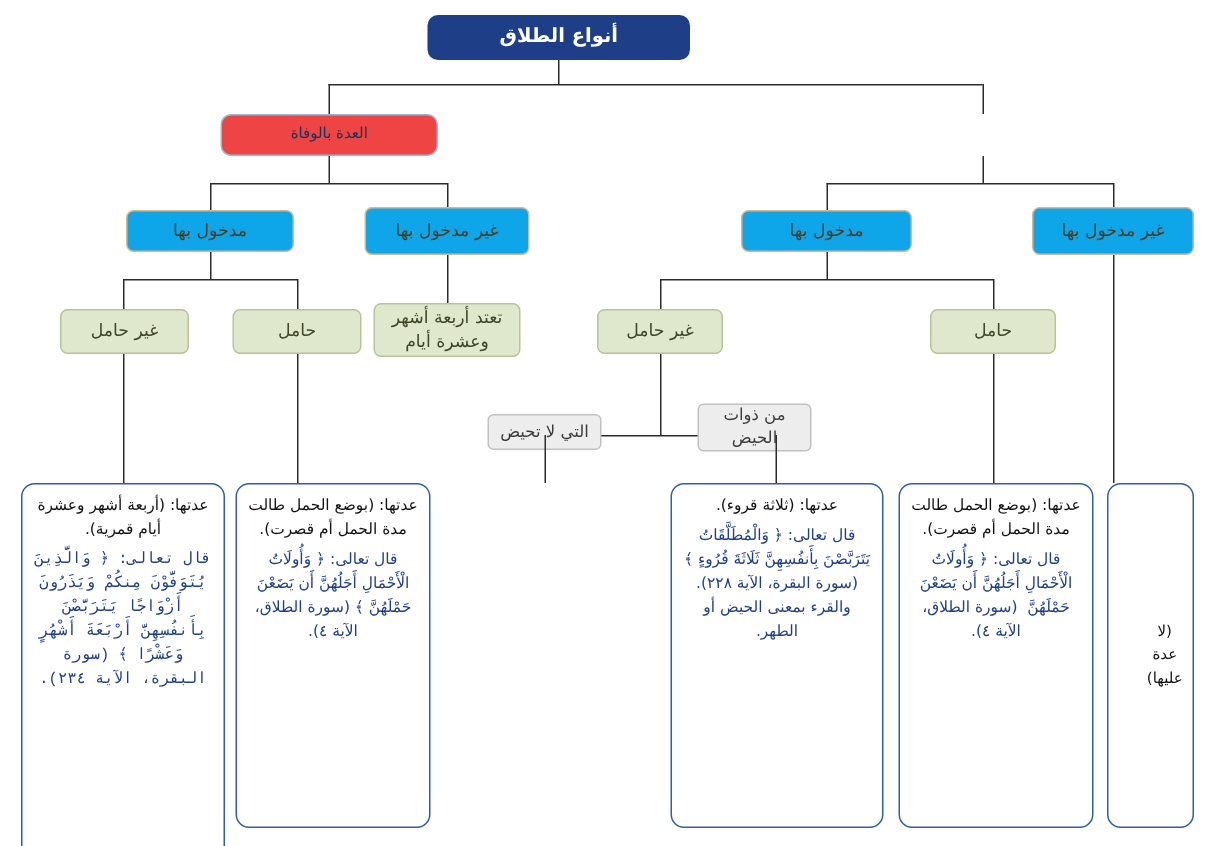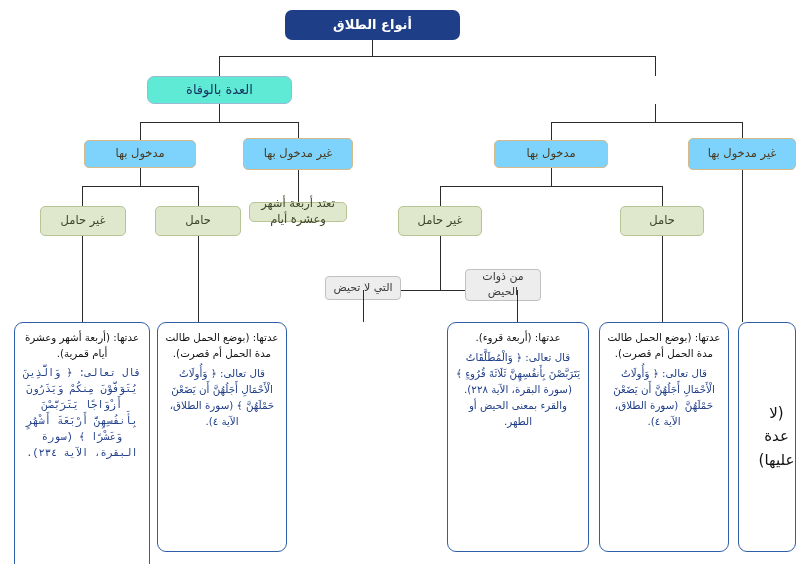--- a/index.html
+++ b/index.html
@@ -2,29 +2,29 @@
 <html lang="ar" dir="rtl"><head>
 <meta charset="utf-8">
 <style>
   html,body{margin:0;padding:0;background:#ffffff;}
   body{width:807px;height:564px;position:relative;font-family:"DejaVu Sans","Liberation Sans",sans-serif;overflow:hidden;}
   .stage{position:relative;width:807px;height:564px;}
 
   
   .node{position:absolute;box-sizing:border-box;display:flex;align-items:center;justify-content:center;text-align:center;line-height:1.35;}
   .root{background:#1f3e88;color:#ffffff;border-radius:7px;font-size:13px;font-weight:bold;}
-  .lvl2{background:#5eead4;border:1px solid #9ab9d4;border-radius:7px;color:#17335f;font-size:13px;}
-  .lvl3{background:#7dd3fc;border:1px solid #d8b98a;border-radius:5px;color:#4a3a20;font-size:11.5px;}
+  .lvl2{background:#ef4444;border:1px solid #9ab9d4;border-radius:7px;color:#17335f;font-size:10px;}
+  .lvl3{background:#0ea5e9;border:1px solid #d8b98a;border-radius:5px;color:#4a3a20;font-size:11.5px;}
   .lvl4{background:#dfe7cd;border:1px solid #b7c496;border-radius:5px;color:#3d4526;font-size:11.5px;}
   .lvl5{background:#ecedec;border:1px solid #c0c2c0;border-radius:4px;color:#3a3a3a;font-size:11px;}
   .leaf{background:#ffffff;border:1.6px solid #2f5fa8;border-radius:9px;color:#111111;font-size:10.3px;
         align-items:flex-start;justify-content:center;padding:7px 6px;text-align:center;line-height:1.55;}
   .leaf .inner{width:100%;}
   .q{color:#1f3e88;}
-  .leaf.solo{align-items:center;font-size:15px;padding-left:25px;}
+  .leaf.solo{align-items:center;font-size:10px;padding-left:25px;}
 
   
   .ln{position:absolute;background:#2b2b2b;}
   .v{width:1px;}
   .h{height:1px;}
 </style>
 </head>
 <body>
 
 <div class="stage">
@@ -98,29 +98,29 @@
   <div class="node leaf" style="left:157px;top:322px;width:130px;height:230px;">
     <div class="inner">
       <div>عدتها: (بوضع الحمل طالت مدة الحمل أم قصرت).</div>
       <div class="q" style="margin-top:4px;">قال تعالى: ﴿ وَأُولَاتُ الْأَحْمَالِ أَجَلُهُنَّ أَن يَضَعْنَ حَمْلَهُنَّ ﴾ (سورة الطلاق، الآية ٤).</div>
     </div>
   </div>
 
 
   <div class="node leaf" style="left:447px;top:322px;width:142px;height:230px;">
     <div class="inner">
-      <div>عدتها: (أربعة قروء).</div>
+      <div>عدتها: (ثلاثة قروء).</div>
       <div class="q" style="margin-top:4px;">قال تعالى: ﴿ وَالْمُطَلَّقَاتُ يَتَرَبَّصْنَ بِأَنفُسِهِنَّ ثَلَاثَةَ قُرُوءٍ ﴾ (سورة البقرة، الآية ٢٢٨). والقرء بمعنى الحيض أو الطهر.</div>
     </div>
   </div>
 
   <div class="node leaf" style="left:599px;top:322px;width:130px;height:230px;">
     <div class="inner">
       <div>عدتها: (بوضع الحمل طالت مدة الحمل أم قصرت).</div>
       <div class="q" style="margin-top:4px;">قال تعالى: ﴿ وَأُولَاتُ الْأَحْمَالِ أَجَلُهُنَّ أَن يَضَعْنَ حَمْلَهُنَّ ﾿ (سورة الطلاق، الآية ٤).</div>
     </div>
   </div>
 
   <div class="node leaf solo" style="left:738px;top:322px;width:58px;height:230px;">(لا عدة عليها)</div>
 
-  <div class="node lvl4" style="left:249px;top:202px;width:98px;height:20px;">تعتد أربعة أشهر وعشرة أيام</div>
+  <div class="node lvl4" style="left:249px;top:202px;width:98px;height:36px;">تعتد أربعة أشهر وعشرة أيام</div>
 
 </div>
 
 </body></html>

